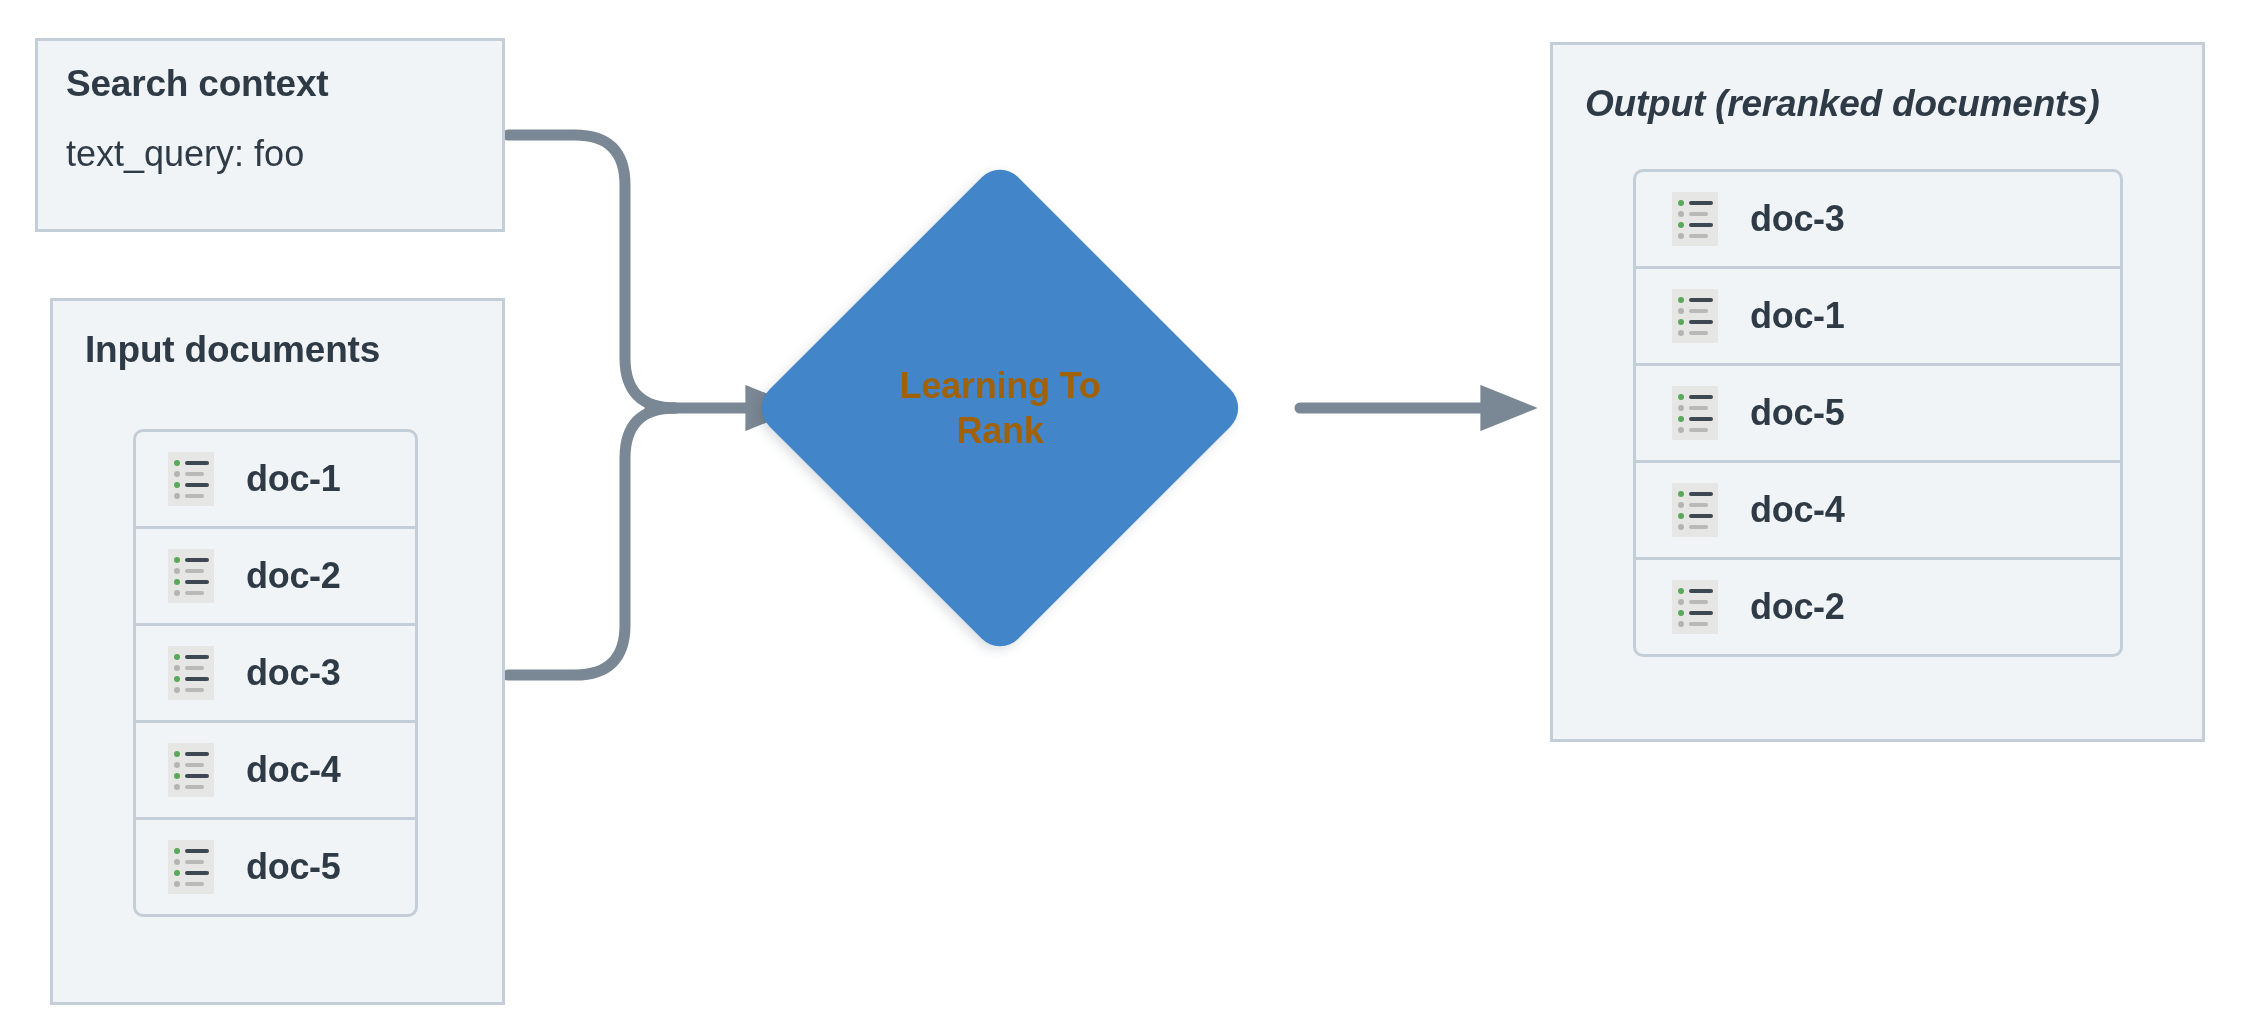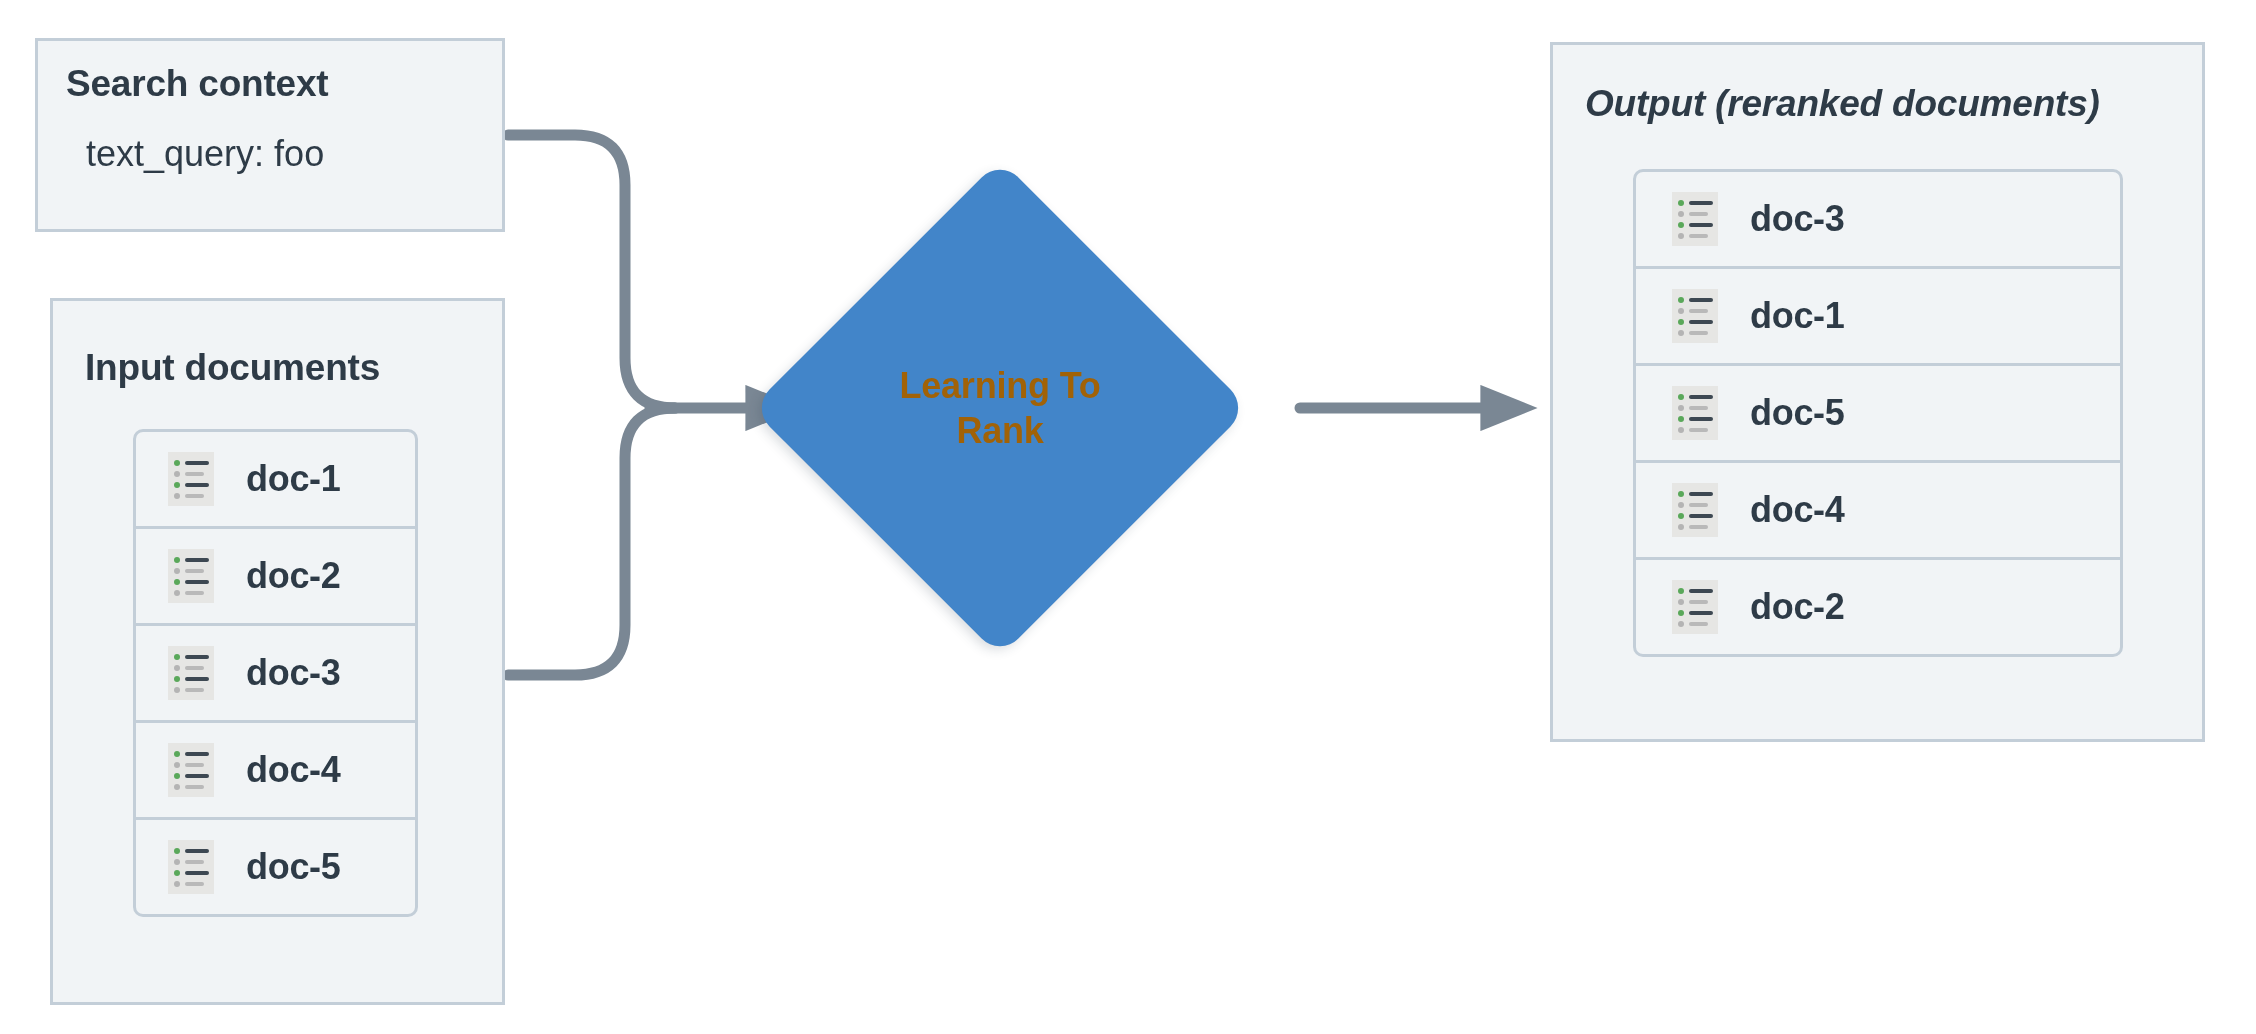--- a/index.html
+++ b/index.html
@@ -25,31 +25,30 @@
     font-weight:bold;
     color:#2e3b47;
     letter-spacing:-0.2px;
     white-space:nowrap;
   }
   .panel-sub{
     position:absolute;
     font-weight:normal;
     color:#2e3b47;
     white-space:nowrap;
-    margin-left:20px;
   }
 
   
   #search-context-panel{left:35px;top:38px;width:470px;height:194px;}
   #search-context-title{left:28px;top:22px;font-size:37px;}
   #search-context-query{left:28px;top:92px;font-size:36px;}
 
   
   #input-panel{left:50px;top:298px;width:455px;height:707px;}
-  #input-title{left:32px;top:46px;font-size:37px;text-align:right;}
+  #input-title{left:32px;top:28px;font-size:37px;text-align:right;}
 
   
   #output-panel{left:1550px;top:42px;width:655px;height:700px;}
   #output-title{left:32px;top:38px;font-size:37px;font-style:italic;}
 
   
   .doc-stack{position:absolute;border-radius:25px;}
   #input-doc-stack{left:80px;top:128px;width:285px;}
   #output-doc-stack{left:80px;top:124px;width:490px;}
 

